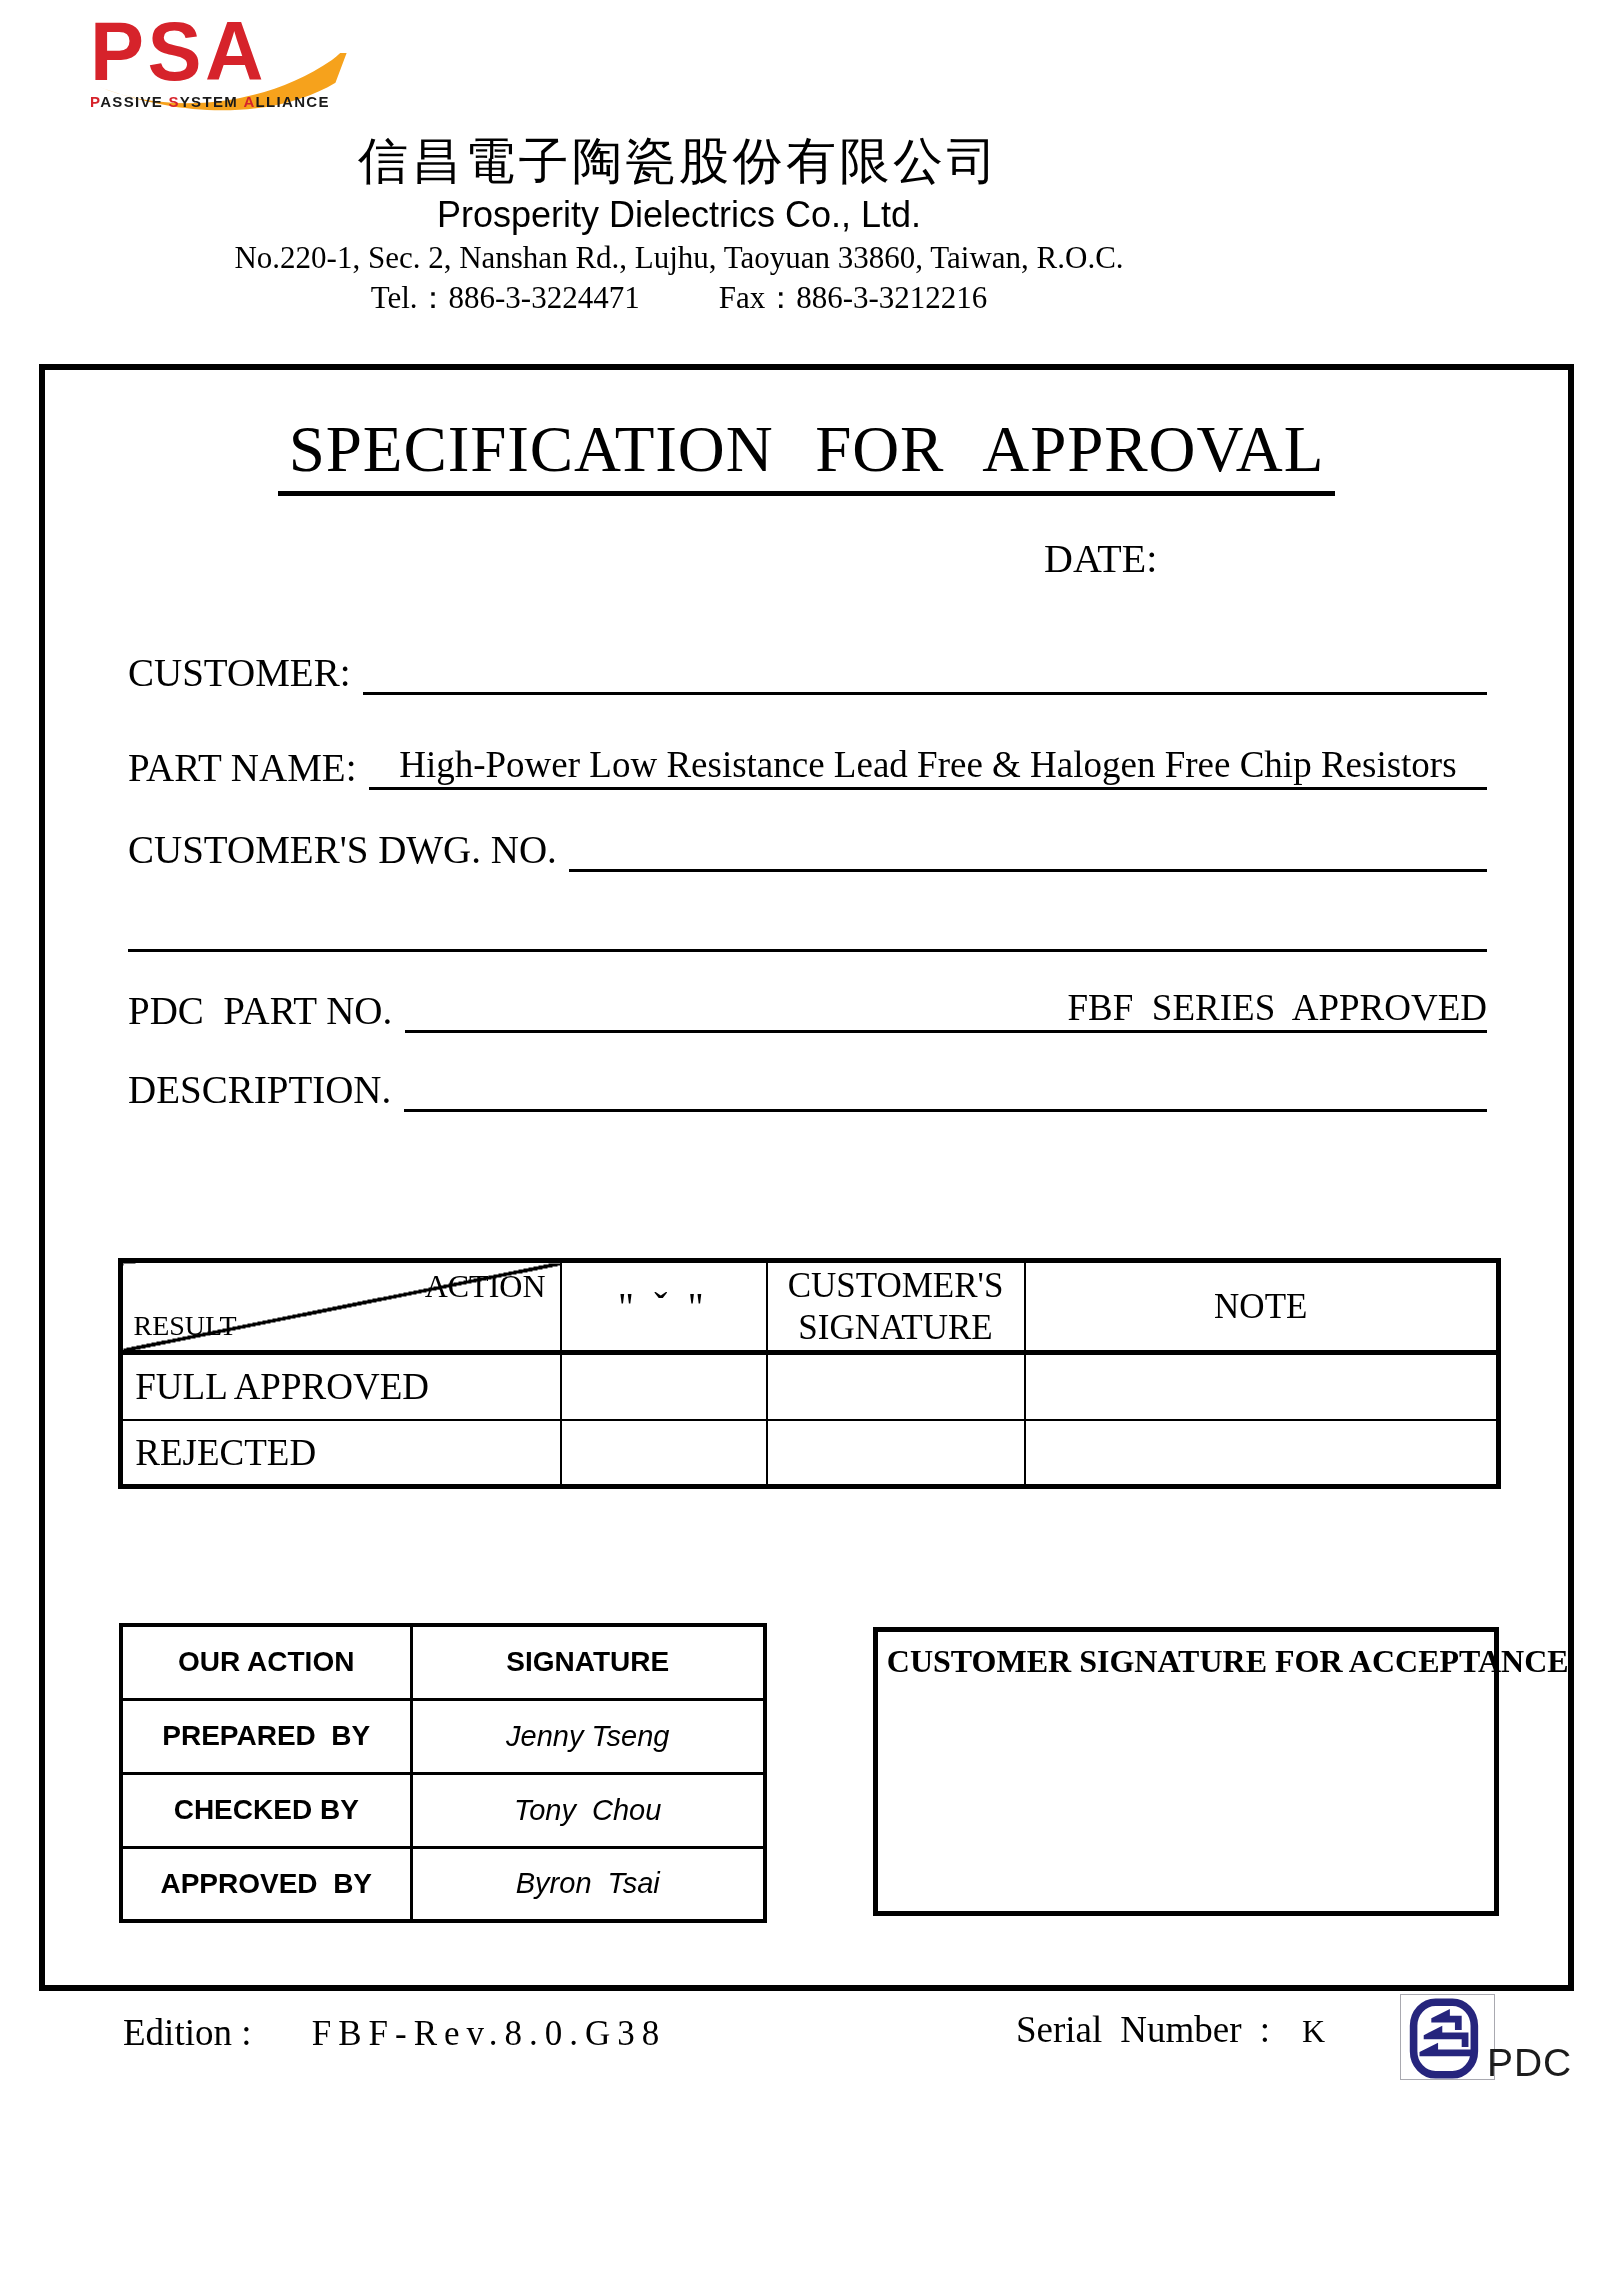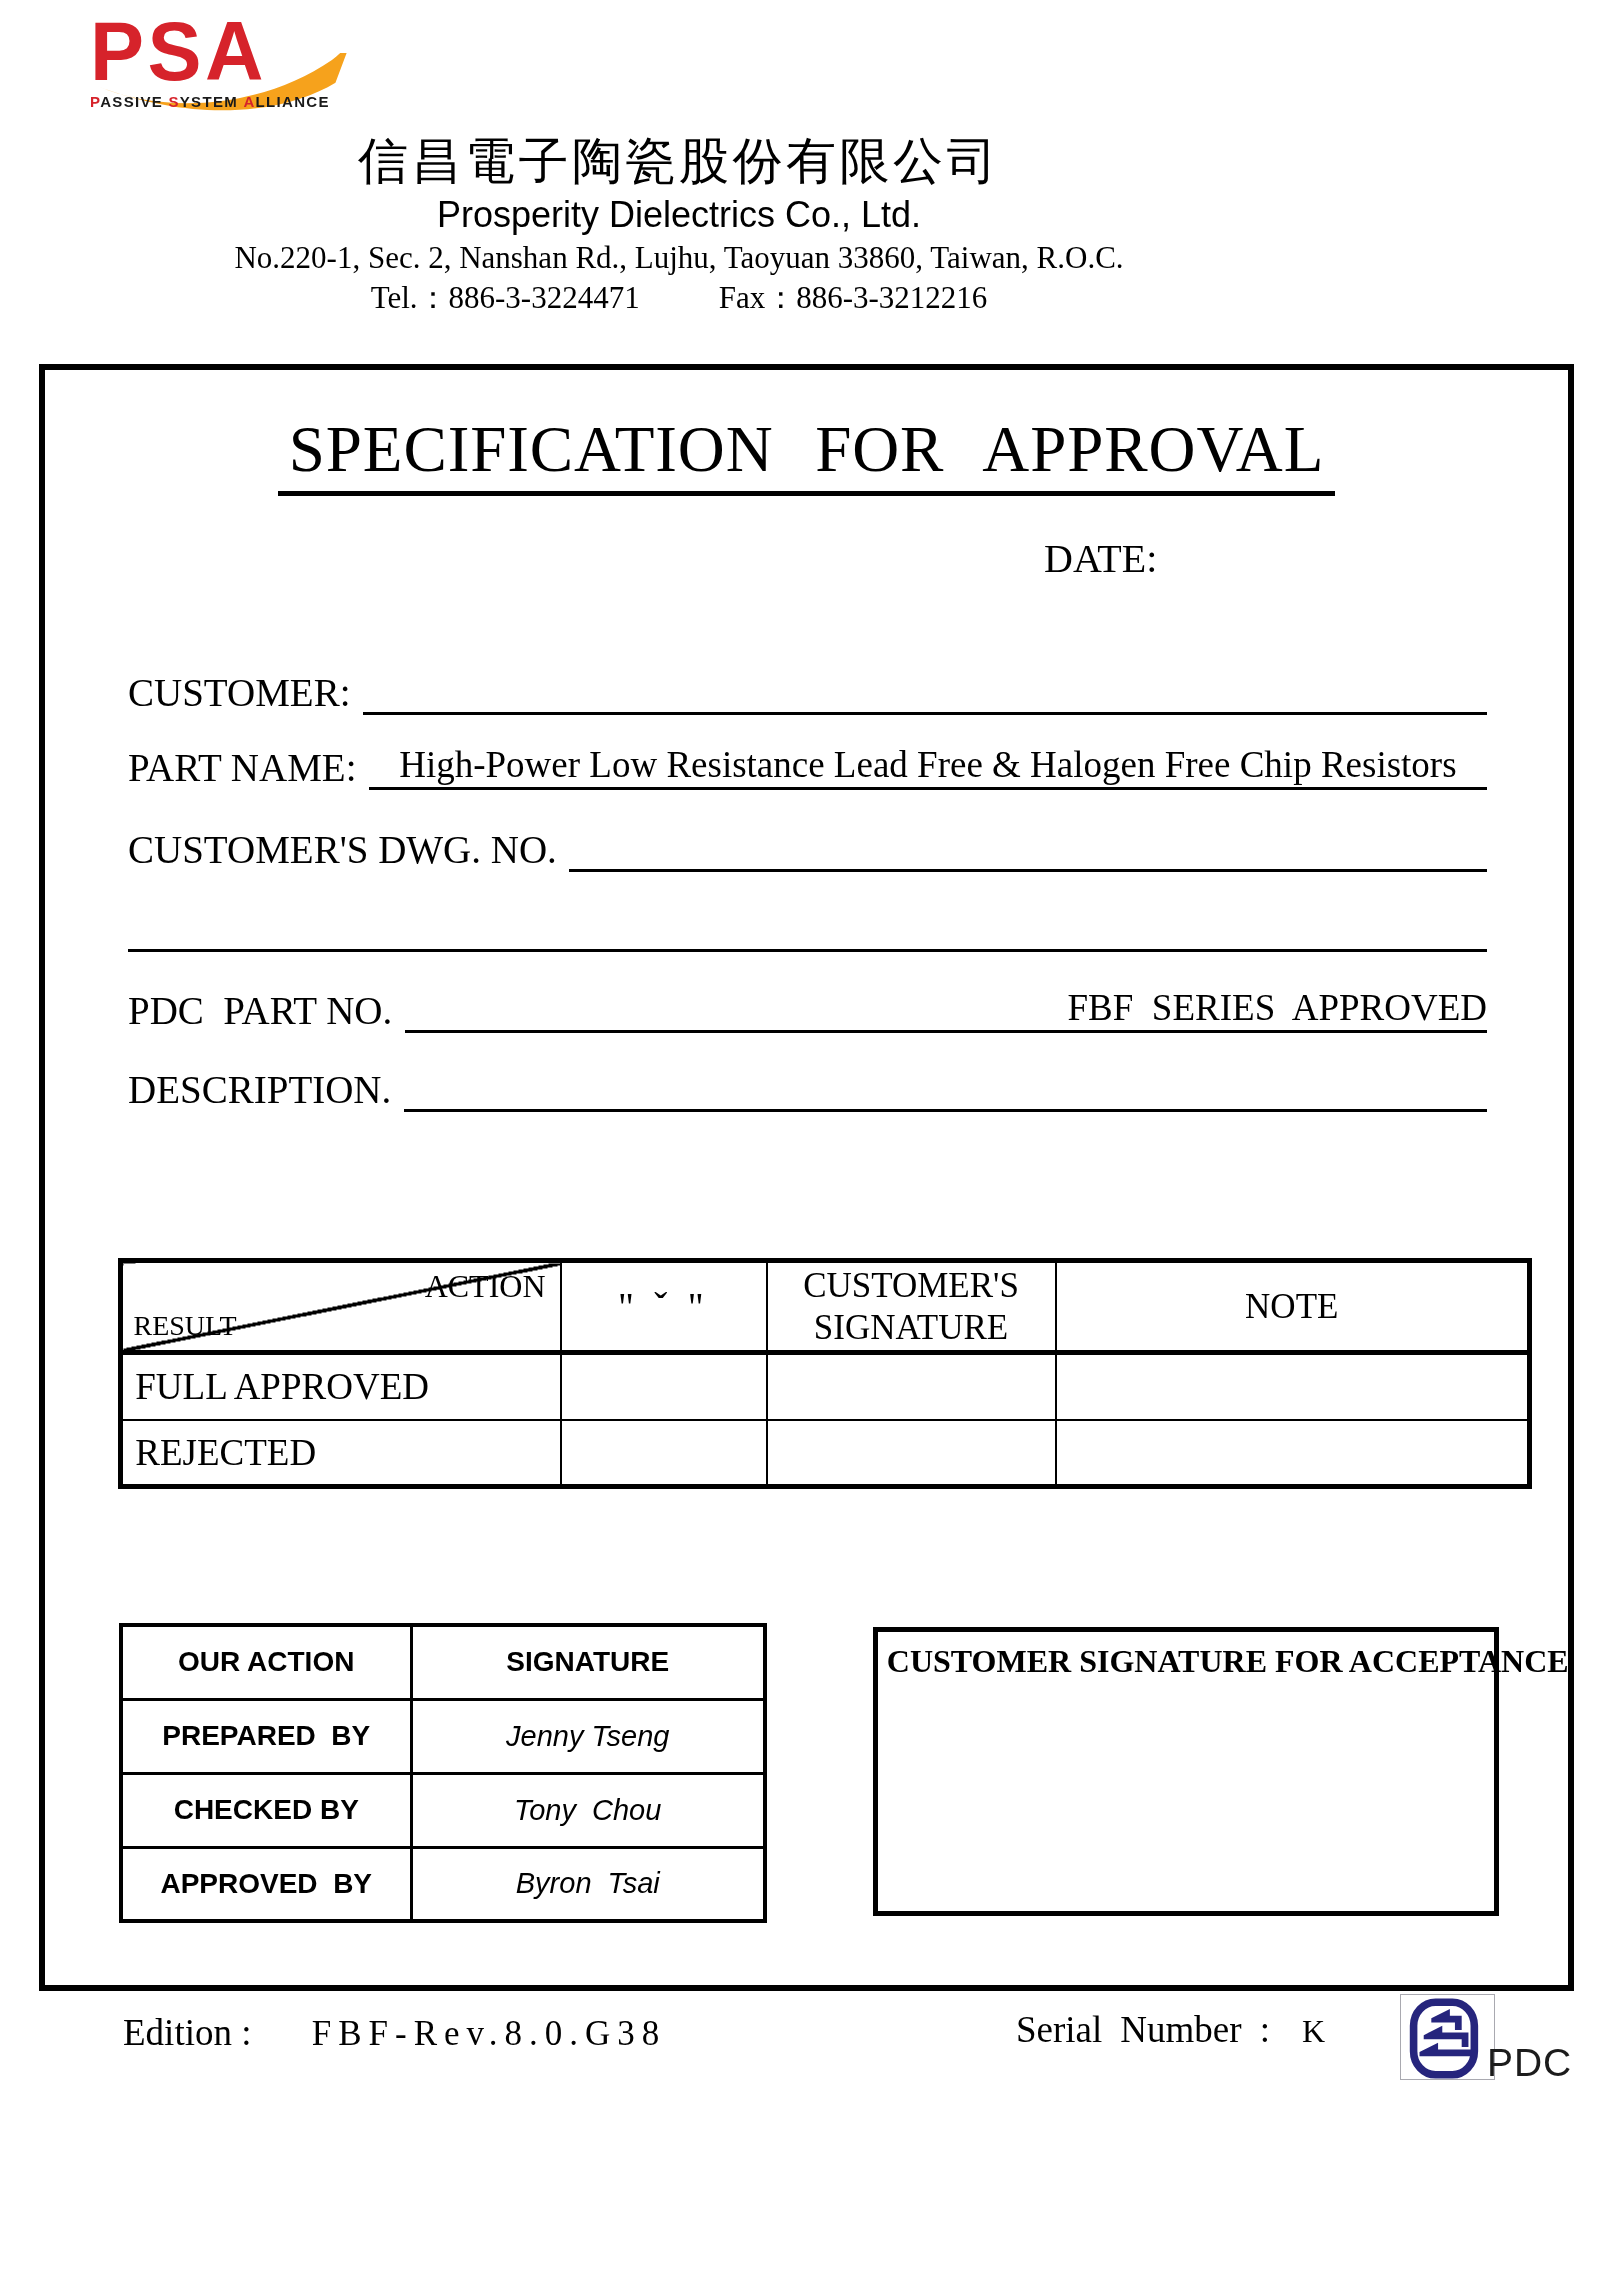--- a/index.html
+++ b/index.html
@@ -38,21 +38,21 @@
   .f-line{flex:1;border-bottom:3.5px solid #000;font-size:37px;line-height:44px;white-space:pre;}
   .f-center{text-align:center;}
   .f-left{text-align:right;padding-left:16px;}
 
   
   .approval-table{position:absolute;left:73px;top:888px;border-collapse:collapse;table-layout:fixed;}
   .approval-table td{border:2.6px solid #000;padding:0;box-sizing:border-box;vertical-align:middle;}
   .approval-table tr.hdr td{border-bottom:5.3px solid #000;}
   .approval-table td.c1{width:440px;}
   .approval-table td.c2{width:206px;}
-  .approval-table td.c3{width:289px;}
+  .approval-table td.c3{width:258px;}
   .approval-table td.c4{width:474px;}
   .approval-table tr.hdr{height:92px;}
   .approval-table tr.datarow{height:67px;}
   .approval-table{border:5.3px solid #000;}
   .corner-cell{position:relative;
     background:linear-gradient(to bottom right,transparent calc(50% - 1.8px),#000 calc(50% - 1.8px),#000 calc(50% + 1.8px),transparent calc(50% + 1.8px));}
   .corner-action{position:absolute;top:5.3px;right:14px;font-size:32px;}
   .corner-result{position:absolute;left:10.5px;bottom:8px;font-size:28px;}
   .check-hdr{text-align:center;font-size:39px;letter-spacing:5.3px;}
   .sig-hdr,.note-hdr{text-align:center;font-size:35px;line-height:42px;}
@@ -107,21 +107,21 @@
   </div>
 
   <div class="main-box">
 
     <div class="title-wrap">
       <span class="form-title">SPECIFICATION FOR APPROVAL</span>
     </div>
 
     <div class="date-row">DATE:</div>
 
-    <div class="field-row" style="top:296px;">
+    <div class="field-row" style="top:276px;">
       <span class="f-label">CUSTOMER:</span>
       <span class="f-line f-center"></span>
     </div>
     <div class="field-row" style="top:371px;">
       <span class="f-label">PART NAME:</span>
       <span class="f-line f-center">High-Power Low Resistance Lead Free &amp; Halogen Free Chip Resistors</span>
     </div>
     <div class="field-row" style="top:453px;">
       <span class="f-label">CUSTOMER'S DWG. NO.</span>
       <span class="f-line f-center"></span>

